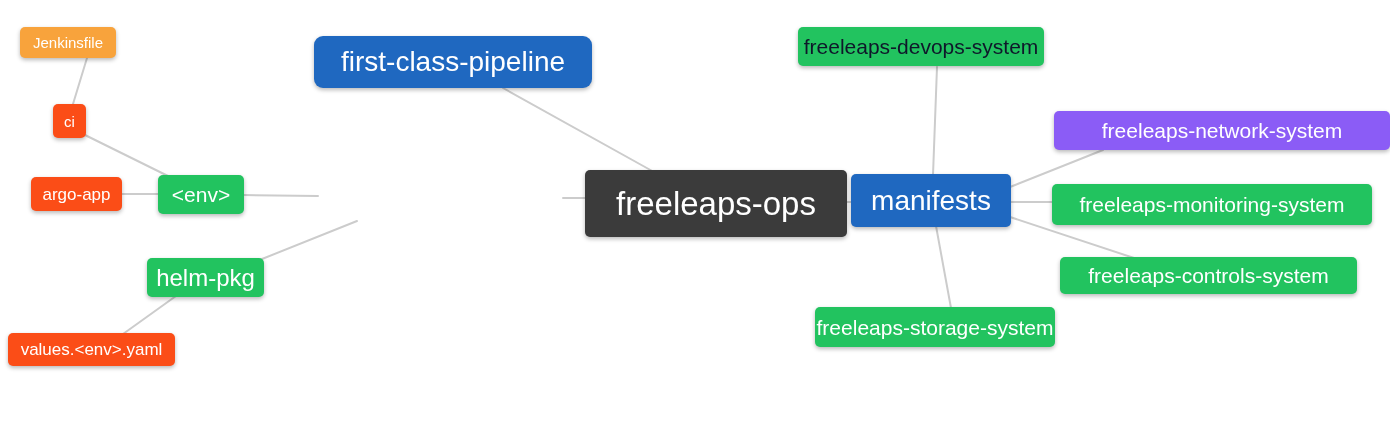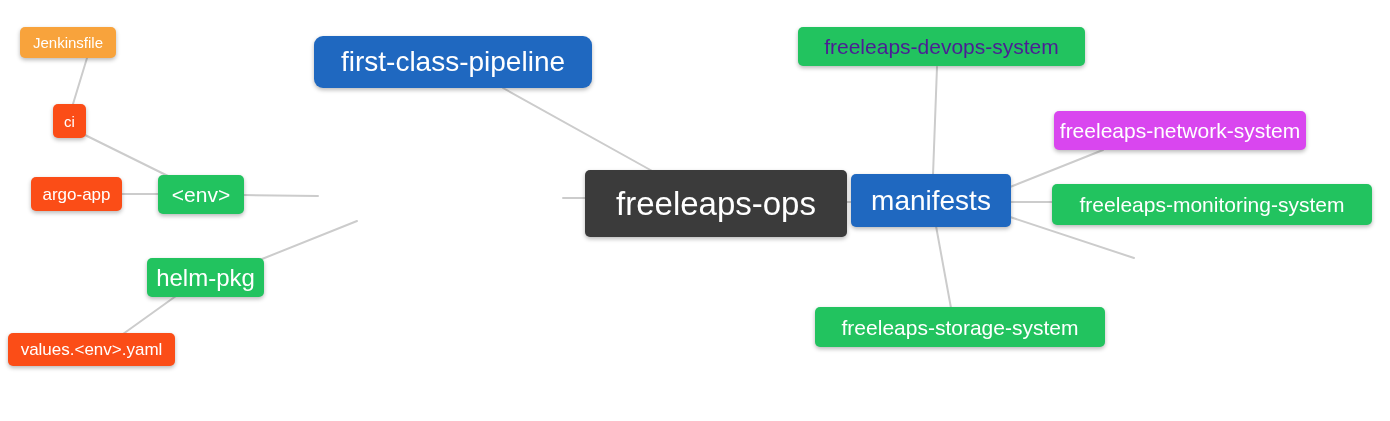--- a/index.html
+++ b/index.html
@@ -73,18 +73,19 @@
   <div class="node-layer">
       <div class="node" style="left: 20px; top: 27px; width: 96px; height: 31px; font-size: 15px; background: rgb(248, 163, 60); color: rgb(255, 255, 255);">Jenkinsfile</div>
       <div class="node" style="left: 53px; top: 104px; width: 33px; height: 34px; font-size: 15px; background: rgb(251, 77, 23); color: rgb(255, 255, 255);">ci</div>
       <div class="node" style="left: 31px; top: 177px; width: 91px; height: 34px; font-size: 17px; background: rgb(251, 77, 23); color: rgb(255, 255, 255);">argo-app</div>
       <div class="node" style="left: 158px; top: 175px; width: 86px; height: 39px; font-size: 21px; background: rgb(34, 195, 95); color: rgb(255, 255, 255);">&lt;env&gt;</div>
       <div class="node" style="left: 147px; top: 258px; width: 117px; height: 39px; font-size: 24px; background: rgb(34, 195, 95); color: rgb(255, 255, 255);">helm-pkg</div>
       <div class="node" style="left: 8px; top: 333px; width: 167px; height: 33px; font-size: 17px; background: rgb(251, 77, 23); color: rgb(255, 255, 255);">values.&lt;env&gt;.yaml</div>
       <div class="node" style="left: 314px; top: 36px; width: 278px; height: 52px; font-size: 28px; background: rgb(31, 104, 192); color: rgb(255, 255, 255); border-radius: 9px;">first-class-pipeline</div>
       <div class="node" style="left: 585px; top: 170px; width: 262px; height: 67px; font-size: 33px; background: rgb(59, 59, 59); color: rgb(255, 255, 255);">freeleaps-ops</div>
       <div class="node" style="left: 851px; top: 174px; width: 160px; height: 53px; font-size: 28px; background: rgb(31, 104, 192); color: rgb(255, 255, 255);">manifests</div>
-      <div class="node" style="left: 798px; top: 27px; width: 287px; height: 39px; font-size: 21px; background: rgb(34, 195, 95); color: #4c1d95;">freeleaps-devops-system</div>
-      <div class="node" style="left: 1054px; top: 111px; width: 252px; height: 39px; font-size: 21px; background: #d946ef; color: rgb(255, 255, 255);">freeleaps-network-system</div>
+      <div class="node" style="left: 798px; top: 27px; width: 246px; height: 39px; font-size: 21px; background: rgb(34, 195, 95); color: #0f172a;">freeleaps-devops-system</div>
+      <div class="node" style="left: 1054px; top: 111px; width: 336px; height: 39px; font-size: 21px; background: #8b5cf6; color: rgb(255, 255, 255);">freeleaps-network-system</div>
       <div class="node" style="left: 1052px; top: 184px; width: 320px; height: 41px; font-size: 21px; background: rgb(34, 195, 95); color: rgb(255, 255, 255);">freeleaps-monitoring-system</div>
-      <div class="node" style="left: 815px; top: 307px; width: 290px; height: 40px; font-size: 21px; background: rgb(34, 195, 95); color: rgb(255, 255, 255);">freeleaps-storage-system</div>
+      <div class="node" style="left: 1060px; top: 257px; width: 297px; height: 37px; font-size: 21px; background: rgb(34, 195, 95); color: rgb(255, 255, 255);">freeleaps-controls-system</div>
+      <div class="node" style="left: 815px; top: 307px; width: 240px; height: 40px; font-size: 21px; background: rgb(34, 195, 95); color: rgb(255, 255, 255);">freeleaps-storage-system</div>
     </div>
 </div>
 
 </body></html>

